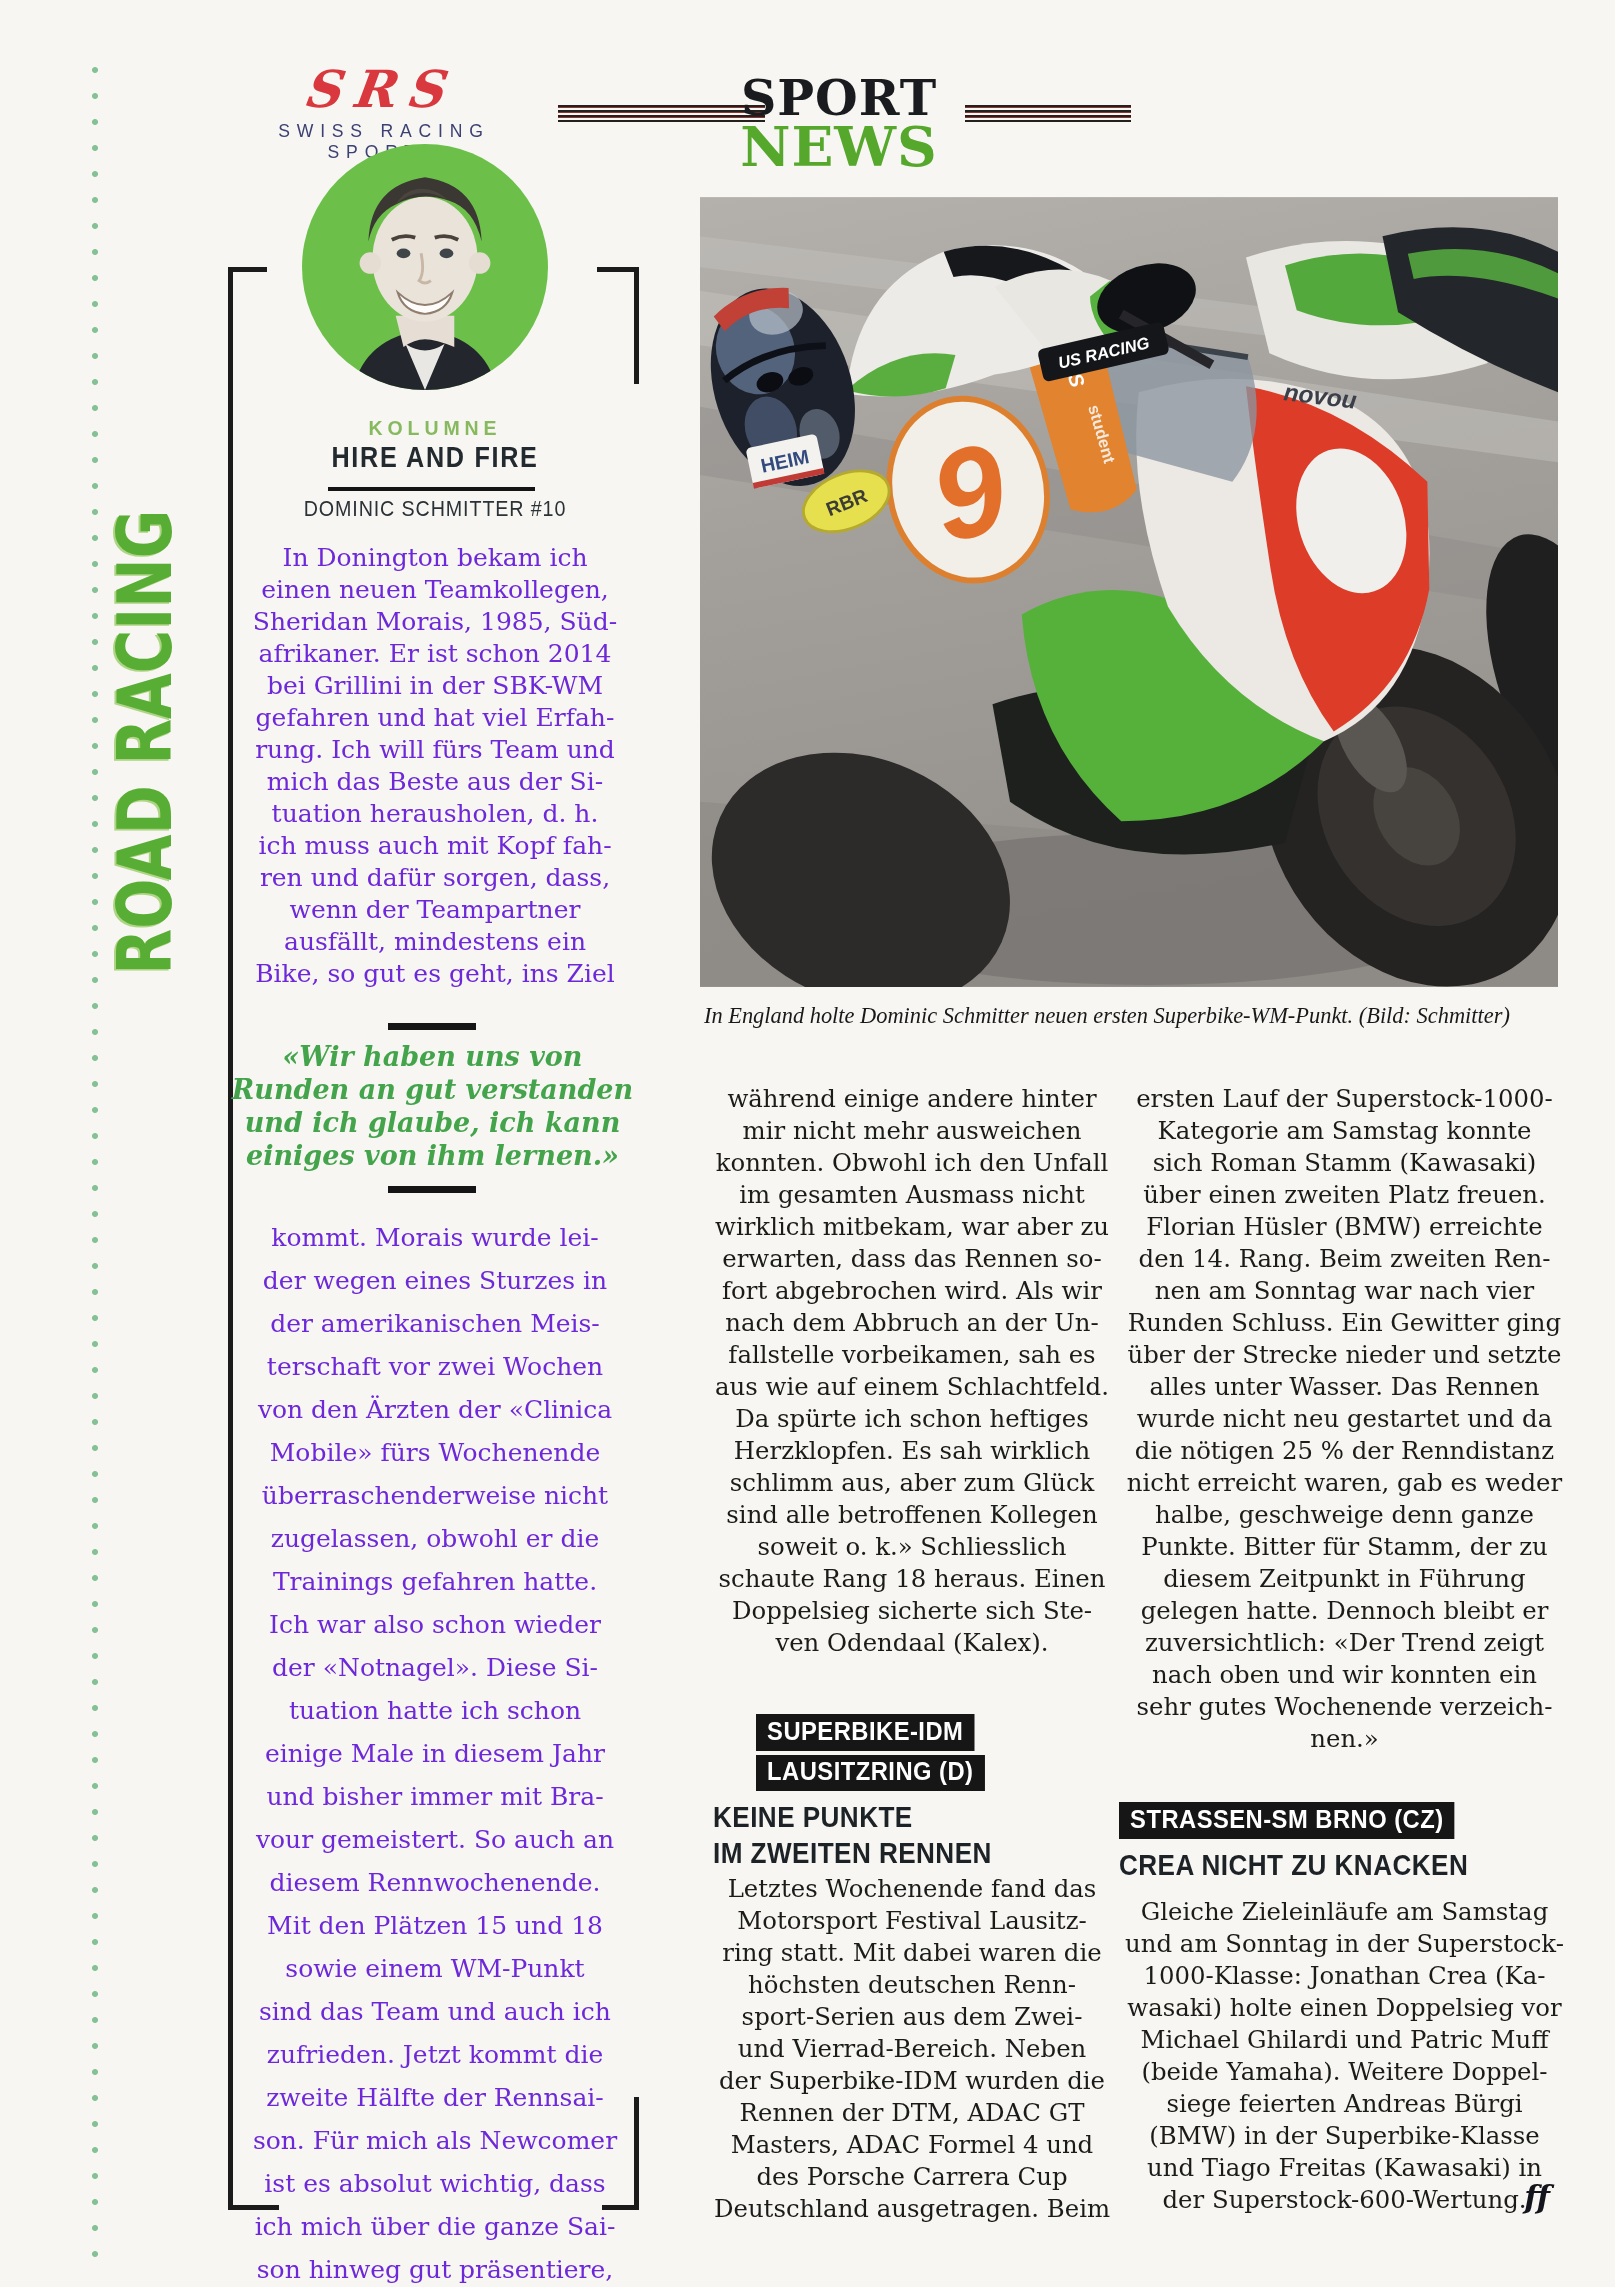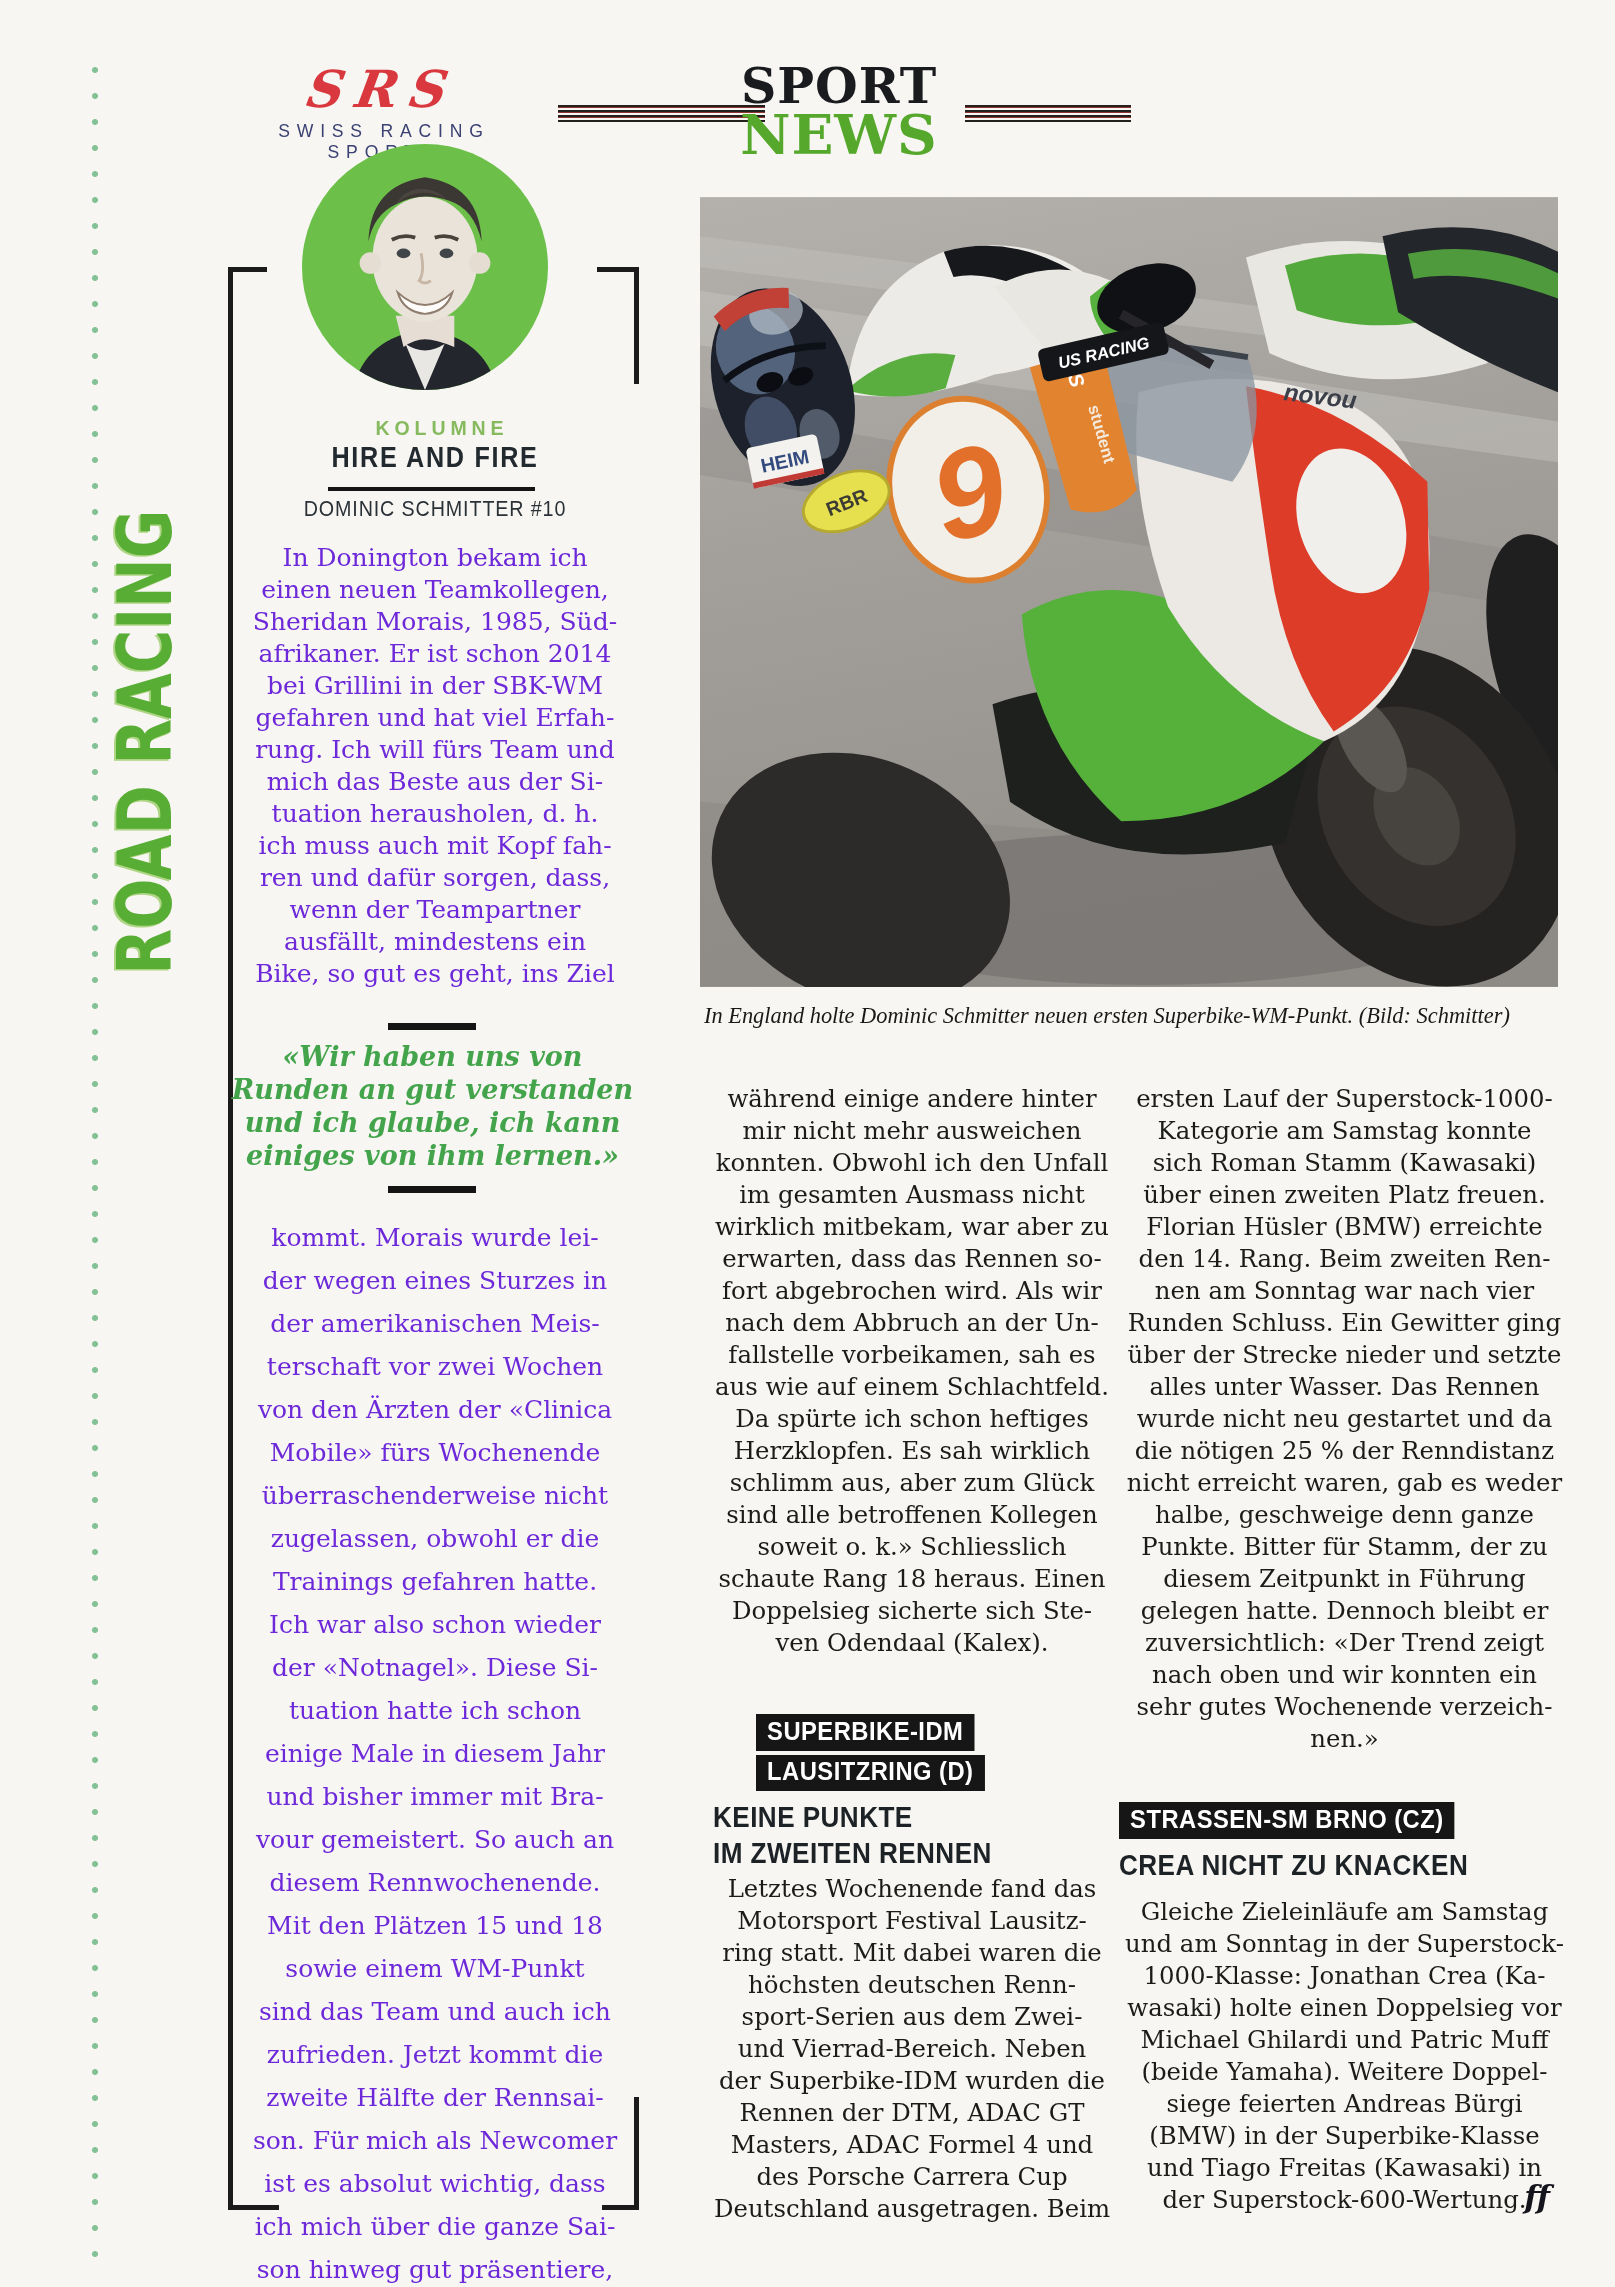--- a/index.html
+++ b/index.html
@@ -18,37 +18,37 @@
   .srs-logo{font-family:"DejaVu Serif",serif;font-style:italic;font-weight:bold;
             font-size:51px;line-height:1;color:#d9383e;letter-spacing:11.7px;
             transform:skewX(-10deg);display:inline-block;}
   .srs-sub{margin-top:5.9px;font-size:17.6px;letter-spacing:6.8px;color:#3b4173;font-weight:500;}
 
   
   .rule{height:16.6px;background:repeating-linear-gradient(to bottom,#23201e 0 2px,#8e3434 2px 2.9px,rgba(0,0,0,0) 2.9px 4.9px);}
   .rule-left{left:558px;top:105px;width:207px;}
   .rule-right{left:965px;top:105px;width:166px;}
   .header-title{left:683px;top:62px;width:312px;text-align:center;font-family:"DejaVu Serif",serif;font-weight:bold;line-height:1;}
-  .sport{font-size:49px;letter-spacing:1px;color:#191b1e;}
+  .sport{font-size:49px;letter-spacing:1px;color:#191b1e;margin-top:12px;}
   .news{font-size:55px;letter-spacing:1px;color:#55a82b;margin-top:-3.9px;}
 
   
   .road{left:86px;top:525px;width:117px;height:433px;}
   .road span{position:absolute;left:50%;top:50%;transform:translate(-50%,-50%) rotate(-90deg) scaleX(0.8);
              white-space:nowrap;font-family:"DejaVu Sans",sans-serif;font-weight:800;font-size:74px;
              color:#58ad35;text-shadow:-2px -2px 0 #aed584;letter-spacing:0px;}
 
   
   .frame{background:#1b1b1b;}
 
   
   .portrait{left:302px;top:144px;width:246px;height:246px;}
 
   .kol-label{left:234px;top:417px;width:402px;text-align:center;font-size:19.5px;letter-spacing:4.9px;
-             color:#87ba5e;font-weight:600;padding-left:7px;}
+             color:#87ba5e;font-weight:600;}
   .kol-title{left:234px;top:440px;width:402px;text-align:center;font-size:30px;font-weight:bold;
              letter-spacing:2px;color:#222a30;transform:scaleX(0.84);}
   .kol-underline{left:328px;top:487px;width:207px;height:3.9px;background:#141414;}
   .kol-author{left:234px;top:496px;width:402px;text-align:center;font-size:22.4px;letter-spacing:1px;
               color:#2a3137;font-weight:500;transform:scaleX(0.88);}
 
   .serif{font-family:"DejaVu Serif",serif;}
   .kol-body{left:237px;width:396px;text-align:center;font-size:25px;color:#6d28d9;}
   .kol-body1{top:542px;line-height:32px;}
   .kol-body2{top:1216px;line-height:43px;}

